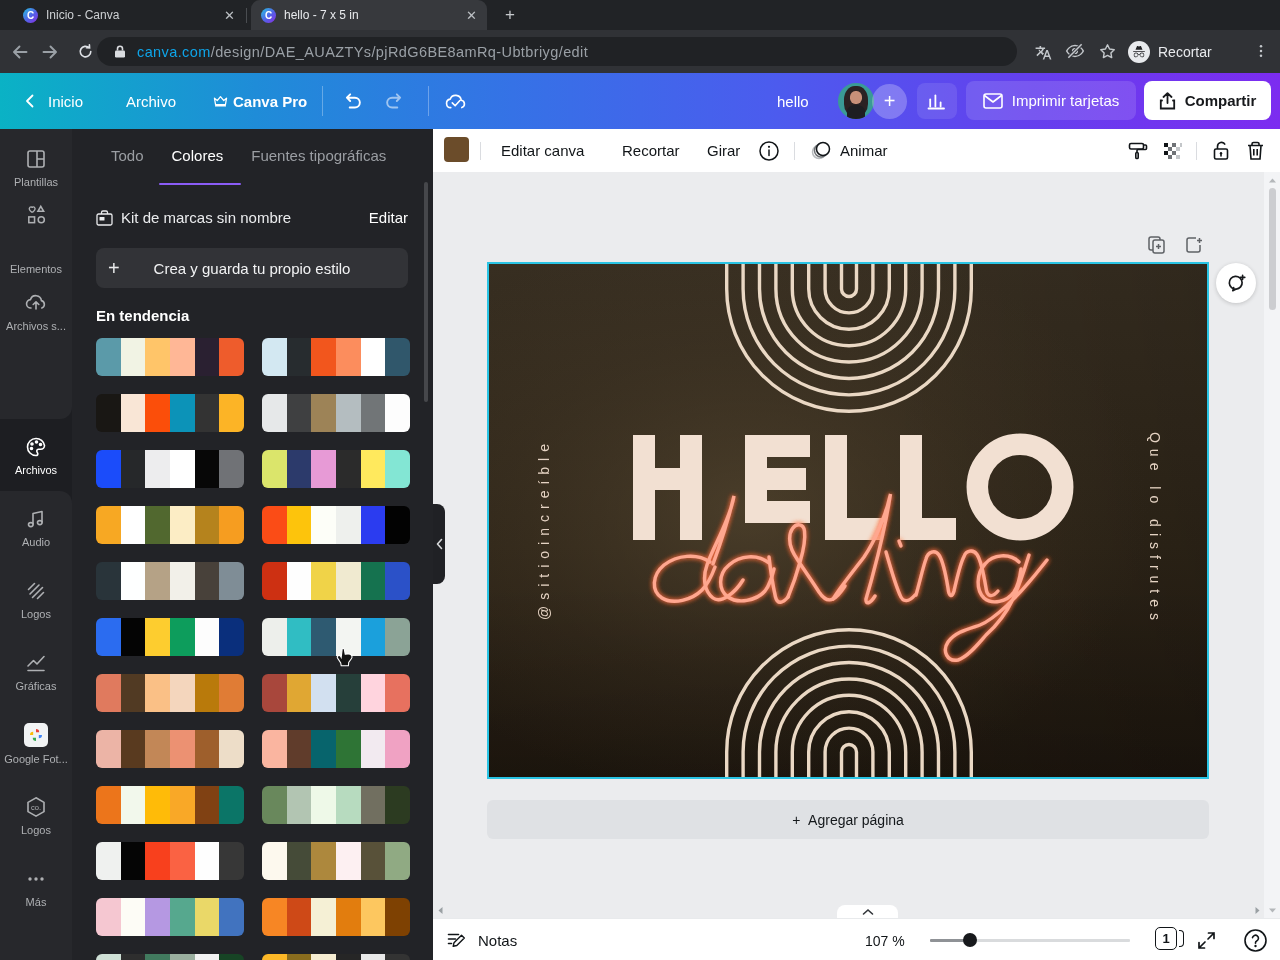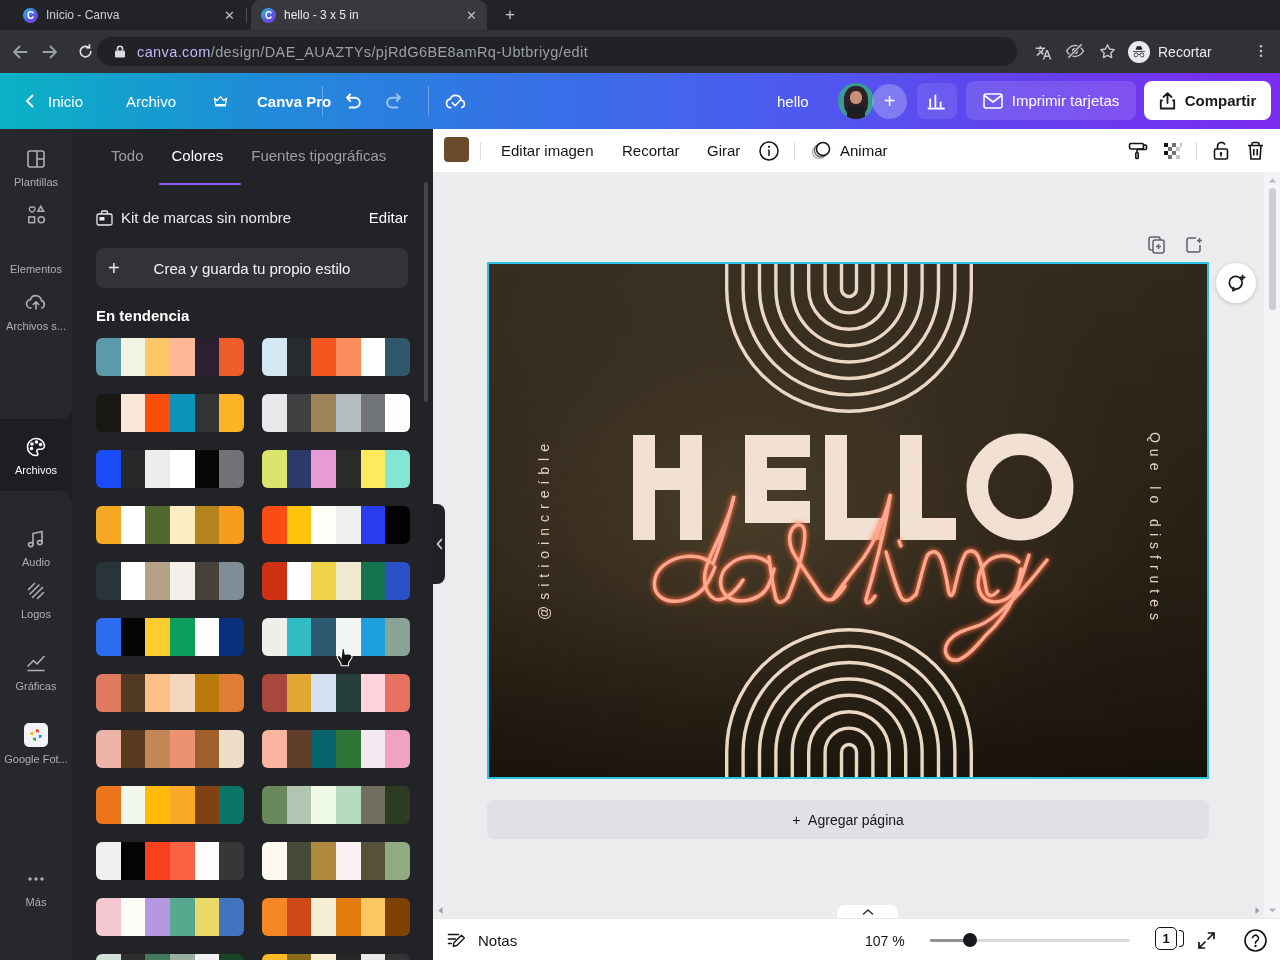--- a/index.html
+++ b/index.html
@@ -11,21 +11,21 @@
   #tab1 { left:13px; width:232px; }
   #tab2 { left:251px; width:236px; background:#37393d; border-radius:9px 9px 0 0; color:#e8eaed; }
   .tabsep { position:absolute; left:246px; top:8px; width:1px; height:15px; background:#4a4d51; }
   .favicon { width:15px; height:15px; border-radius:50%; background:linear-gradient(135deg,#24c3e0 0%,#5560e8 55%,#8a2ce2 100%); color:#fff; font-size:10px; font-weight:bold; display:flex; align-items:center; justify-content:center; margin:0 8px 0 10px; }
   .tabx { margin-left:auto; margin-right:10px; font-size:13px; color:#bdc1c5; }
   #newtab { position:absolute; left:497px; top:2px; width:26px; height:26px; color:#c7cacd; font-size:17px; display:flex; align-items:center; justify-content:center; font-weight:300;}
   #toolbar { position:absolute; left:0; top:30px; width:1280px; height:43px; background:#303236; }
   .navic { position:absolute; top:0; height:43px; display:flex; align-items:center; justify-content:center; color:#9aa0a6; }
   #omni { position:absolute; left:97px; top:7px; width:920px; height:29px; border-radius:15px; background:#202225; display:flex; align-items:center; color:#9aa0a6; font-size:14.5px; letter-spacing:0.4px; }
   #omni .lock { margin:0 11px 0 17px; }
-  #omni .host { color:#c4b5fd; }
+  #omni .host { color:#0ea5e9; }
   .chromic { position:absolute; top:6px; width:30px; height:30px; display:flex; align-items:center; justify-content:center; }
   #incog { position:absolute; left:1128px; top:5px; height:33px; display:flex; align-items:center; }
   #incog .iccirc { width:22px; height:22px; border-radius:50%; background:#e8eaed; display:flex; align-items:center; justify-content:center; }
   #incog span { color:#e8eaed; font-size:14px; margin-left:8px; }
   
   #cheader { position:absolute; left:0; top:73px; width:1280px; height:56px; background:linear-gradient(90deg,#0ab2c5 0%,#1f8cd8 20%,#3572e6 40%,#4b5cee 60%,#6440ee 80%,#7c2cf0 100%); color:#fff; }
   .hitem { position:absolute; top:0; height:56px; display:flex; align-items:center; font-size:15px; color:#fff; }
   .hsep { position:absolute; top:13px; width:1px; height:30px; background:rgba(255,255,255,.3); }
   #btn-imprimir { position:absolute; left:966px; top:8px; width:170px; height:39px; background:rgba(255,255,255,.13); border-radius:8px; display:flex; align-items:center; justify-content:center; color:#fff; font-size:15px; font-weight:500; }
   #btn-compartir { position:absolute; left:1144px; top:8px; width:127px; height:39px; background:#fff; border-radius:8px; display:flex; align-items:center; justify-content:center; color:#17191c; font-size:15px; font-weight:600; }
@@ -70,21 +70,21 @@
 
 <div id="tabstrip">
   <div class="tab" id="tab1">
       <div class="favicon">C</div>
       <span>Inicio - Canva</span>
       <span class="tabx">✕</span>
     </div>
   <div class="tabsep"></div>
   <div class="tab" id="tab2">
       <div class="favicon">C</div>
-      <span>hello - 3 x 5 in</span>
+      <span>hello - 7 x 5 in</span>
       <span class="tabx">✕</span>
     </div>
   <div id="newtab">+</div>
 </div>
 
 <div id="toolbar">
   <div class="navic" style="left:6px;width:28px;">
     <svg width="20" height="20" viewBox="0 0 20 20">
         <path d="M9.5 4.5 L4 10 L9.5 15.5 M4.6 10 H16.5" stroke="#9aa0a6" stroke-width="1.9" fill="none" stroke-linecap="round" stroke-linejoin="round"></path>
       </svg>
@@ -143,21 +143,21 @@
 </div>
 
 <div id="cheader">
   <div class="hitem" style="left:22px;">
       <svg width="16" height="16" viewBox="0 0 16 16">
         <path d="M10.5 2.5 L5 8 L10.5 13.5" stroke="#fff" stroke-width="1.8" fill="none" stroke-linecap="round" stroke-linejoin="round"></path>
       </svg>
     </div>
   <div class="hitem" style="left:48px;font-weight:500;">Inicio</div>
   <div class="hitem" style="left:126px;font-weight:500;">Archivo</div>
-  <div class="hitem" style="left:213px;gap:24px;">
+  <div class="hitem" style="left:213px;">
     <svg width="15" height="13" viewBox="0 0 16 14" style="margin-right:5px;">
         <path d="M1.5 3.5 L4.5 6 L8 1.8 L11.5 6 L14.5 3.5 L13.3 10.5 H2.7 Z M2.7 11.8 H13.3" stroke="#fff" stroke-width="1.4" fill="none" stroke-linejoin="round" stroke-linecap="round"></path>
       </svg>
     <span style="font-weight:700;">Canva Pro</span>
   </div>
   <div class="hsep" style="left:322px;"></div>
   <div class="hitem" style="left:344px;">
     <svg width="19" height="18" viewBox="0 0 20 19">
         <path d="M6.5 2.5 L3 6 l3.5 3.5 M3.3 6 h8.2 a5.2 5.2 0 0 1 0 10.4 H6" stroke="#fff" stroke-width="2" fill="none" stroke-linecap="round" stroke-linejoin="round"></path>
       </svg>
@@ -238,21 +238,21 @@
   <div class="railitem sel" style="top:290px;">
     <svg width="24" height="24" viewBox="0 0 24 24" fill="none" stroke="#fff" stroke-width="1.6">
         <path d="M12 3.5 a8.5 8.5 0 1 0 0 17 c1.2 0 1.8-.9 1.8-1.8 0-.5-.2-.9-.5-1.3-.3-.4-.5-.8-.5-1.3 0-1 .8-1.8 1.8-1.8 h2.1 c2.1 0 3.8-1.7 3.8-3.8 A8.5 8.5 0 0 0 12 3.5z"></path>
         <circle cx="8" cy="9" r="1" fill="#fff"></circle>
         <circle cx="12.5" cy="7" r="1" fill="#fff"></circle>
         <circle cx="16.5" cy="9.5" r="1" fill="#fff"></circle>
         <circle cx="7.5" cy="13.5" r="1" fill="#fff"></circle>
       </svg>
     <span>Archivos</span>
   </div>
-  <div class="railitem" style="top:382px;">
+  <div class="railitem" style="top:362px;">
     <svg width="24" height="24" viewBox="0 0 24 24" fill="none" stroke="#aeb0b3" stroke-width="1.6">
         <path d="M9 17.5 V6.5 l9-2 v11" stroke-linejoin="round"></path>
         <ellipse cx="6.8" cy="17.6" rx="2.3" ry="2"></ellipse>
         <ellipse cx="15.8" cy="15.6" rx="2.3" ry="2"></ellipse>
       </svg>
     <span>Audio</span>
   </div>
   <div class="railitem" style="top:434px;">
     <svg width="24" height="24" viewBox="0 0 24 24" fill="none" stroke="#aeb0b3" stroke-width="1.6" stroke-linecap="round">
         <path d="M10.5 4.5 L4.5 10.5 M15 6 L6 15 M18.5 8.5 L8.5 18.5 M19.5 13.5 L13.5 19.5"></path>
@@ -267,20 +267,27 @@
   </div>
   <div class="railitem" style="top:578px;">
     <svg width="26" height="26" viewBox="0 0 26 26">
         <rect x="1" y="1" width="24" height="24" rx="5" fill="#f1f3f4"></rect>
         <path d="M13 7 a3.2 3.2 0 0 1 3.2 3.2 v0 H13z" fill="#ea4335"></path>
         <path d="M19 13 a3.2 3.2 0 0 1-3.2 3.2 v0 V13z" fill="#4285f4"></path>
         <path d="M13 19 a3.2 3.2 0 0 1-3.2-3.2 v0 H13z" fill="#34a853"></path>
         <path d="M7 13 a3.2 3.2 0 0 1 3.2-3.2 v0 V13z" fill="#fbbc04"></path>
       </svg>
     <span>Google Fot...</span>
+  </div>
+  <div class="railitem" style="top:650px;">
+    <svg width="24" height="24" viewBox="0 0 24 24" fill="none" stroke="#aeb0b3" stroke-width="1.6">
+        <path d="M12 2.8 l8 4.6 v9.2 l-8 4.6-8-4.6 V7.4z"></path>
+        <text x="12" y="14.8" font-size="7.5" fill="#aeb0b3" stroke="none" text-anchor="middle" font-family="Liberation Sans">co.</text>
+      </svg>
+    <span>Logos</span>
   </div>
   <div class="railitem" style="top:722px;">
     <svg width="24" height="24" viewBox="0 0 24 24" fill="#aeb0b3">
         <circle cx="6" cy="12" r="1.7"></circle>
         <circle cx="12" cy="12" r="1.7"></circle>
         <circle cx="18" cy="12" r="1.7"></circle>
       </svg>
     <span>Más</span>
   </div>
 </div>
@@ -496,21 +503,21 @@
         <div style="background:#e8e8e8;"></div>
         <div style="background:#333333;"></div>
       </div>
   </div>
   <div id="pscroll"></div>
 </div>
 
 <div id="edtoolbar">
   <div style="position:absolute;left:11px;top:8px;width:25px;height:25px;border-radius:4px;background:#6b4c2a;"></div>
   <div class="esep" style="left:47px;"></div>
-  <div class="etxt" style="left:68px;">Editar imagen</div>
+  <div class="etxt" style="left:68px;">Editar canva</div>
   <div class="etxt" style="left:189px;">Recortar</div>
   <div class="etxt" style="left:274px;">Girar</div>
   <div class="etxt" style="left:325px;">
     <svg width="22" height="22" viewBox="0 0 22 22" fill="none" stroke="#111518" stroke-width="1.5">
         <circle cx="11" cy="11" r="9"></circle>
         <path d="M11 10 V15.5" stroke-linecap="round"></path>
         <circle cx="11" cy="6.8" r="1.1" fill="#111518" stroke="none"></circle>
       </svg>
   </div>
   <div class="esep" style="left:361px;"></div>

